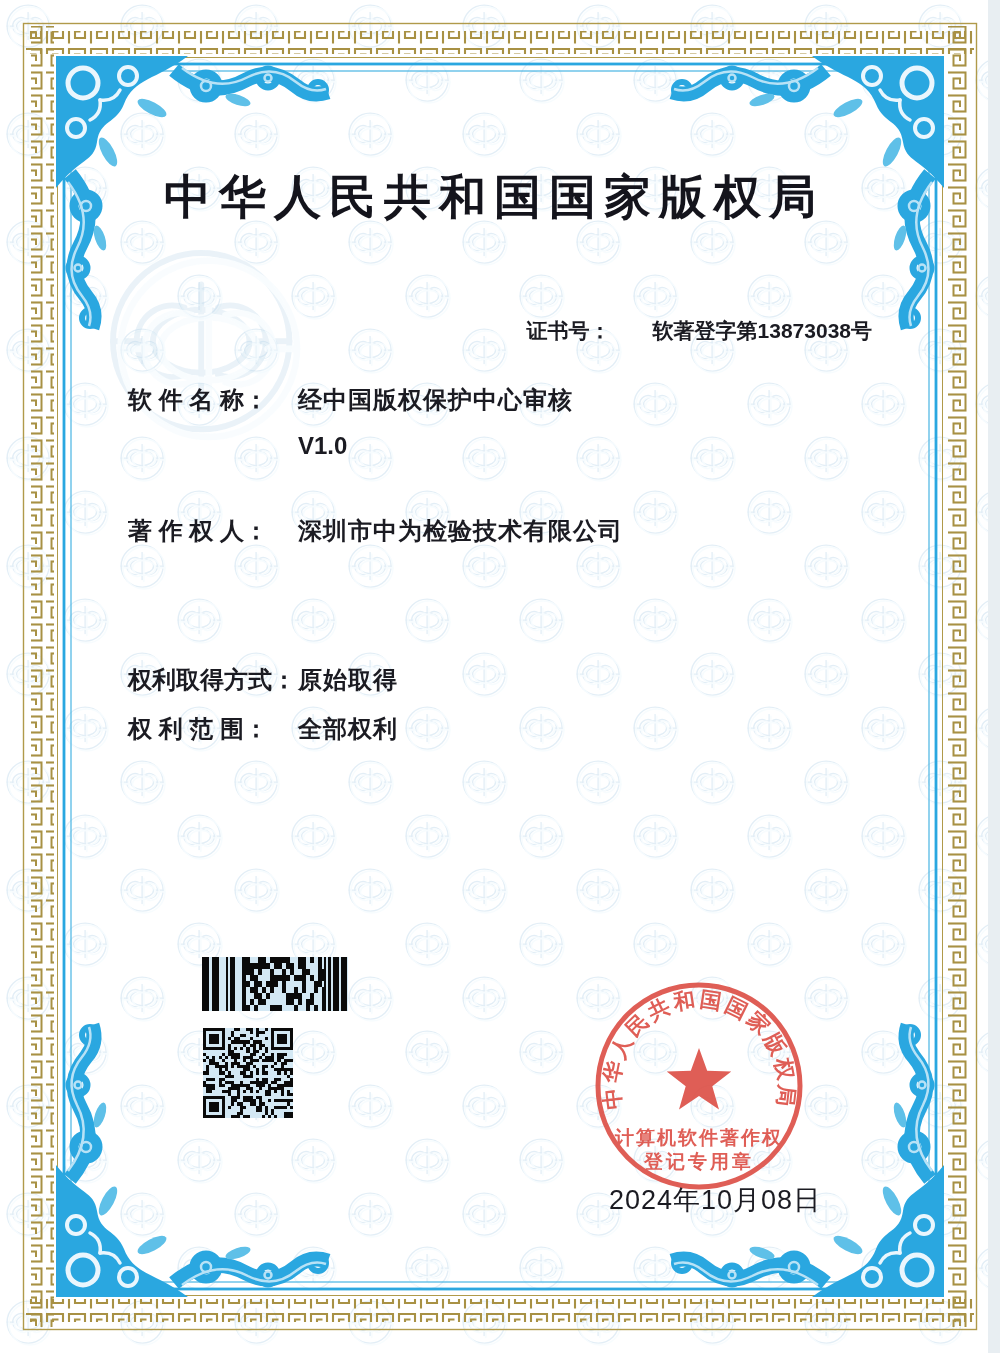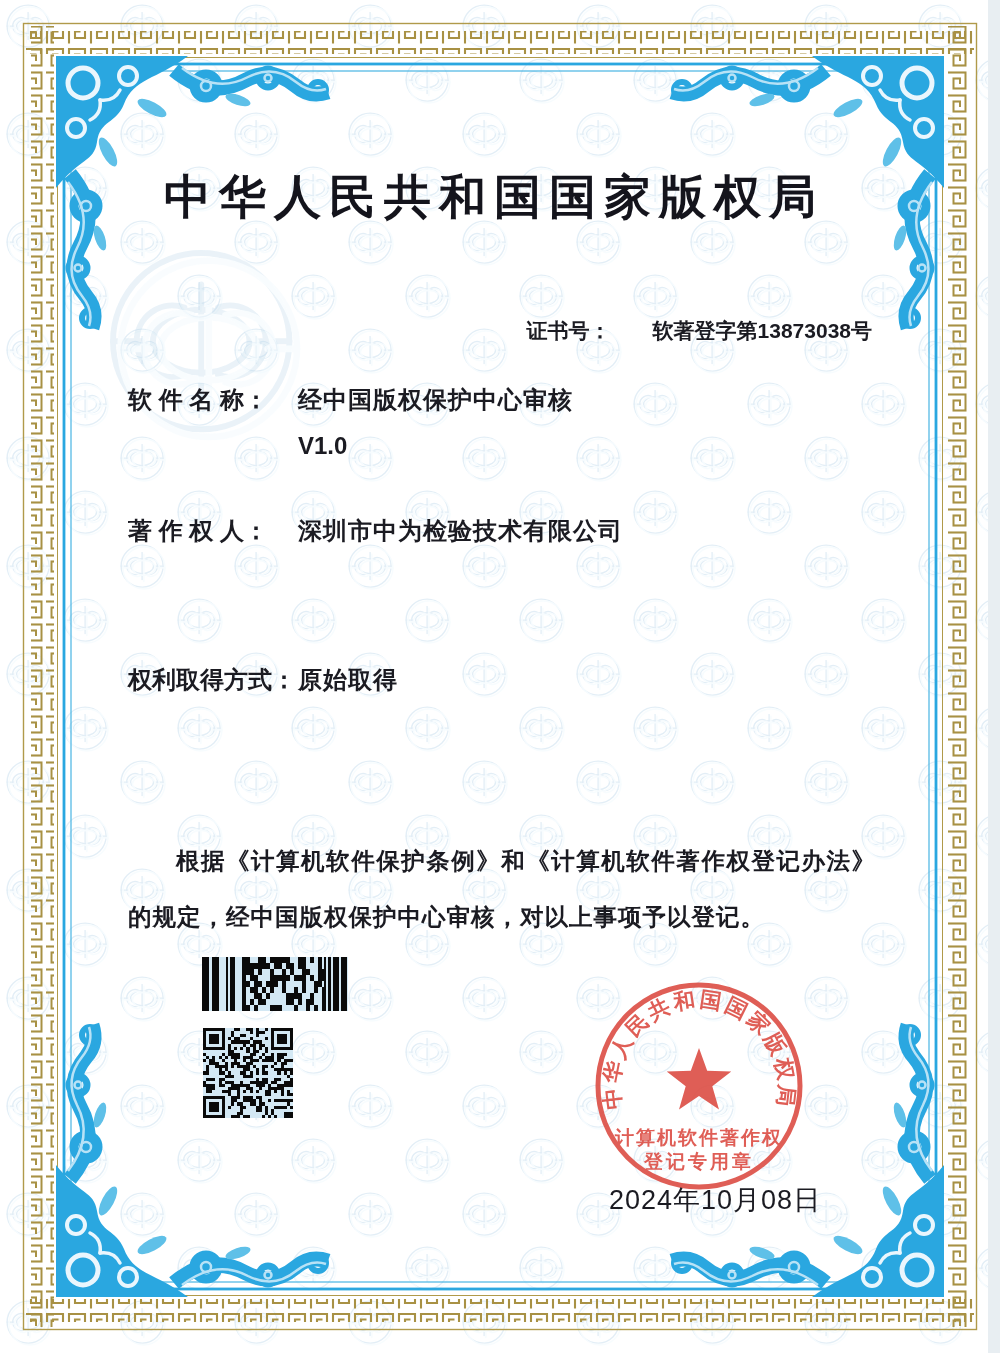--- a/index.html
+++ b/index.html
@@ -171,23 +171,25 @@
   <div class="field f-version">V1.0</div>
 
   <div class="field f-owner">
     <span class="lbl">著 作 权 人：</span><span class="val">深圳市中为检验技术有限公司</span>
   </div>
 
   <div class="field f-acq">
     <span class="lbl">权利取得方式：</span><span class="val">原始取得</span>
   </div>
 
-
-
-  <div class="statement">根据《计算机软件保护条例》和《计算机软件著作权登记办法》的规定，经中国版权保护中心审核，对以上事项予以登记。</div>
+  <div class="field f-scope">
+    <span class="lbl">权 利 范 围：</span><span class="val">全部权利</span>
+  </div>
+
+
 
   <div class="barcode-box">
     <svg id="barcode-svg" width="146" height="54" viewBox="0 0 146 54" shape-rendering="crispEdges">
         <rect x="0" y="0" width="146" height="54" fill="#d3e8f4"></rect>
         <rect x="0" y="0" width="7" height="54" fill="#0a0a0a"></rect>
         <rect x="10" y="0" width="7" height="54" fill="#0a0a0a"></rect>
         <rect x="24" y="0" width="2" height="54" fill="#0a0a0a"></rect>
         <rect x="28" y="0" width="5" height="54" fill="#0a0a0a"></rect>
         <rect x="40" y="0" width="4" height="54" fill="#0a0a0a"></rect>
         <rect x="44" y="0" width="4" height="6" fill="#0a0a0a"></rect>

